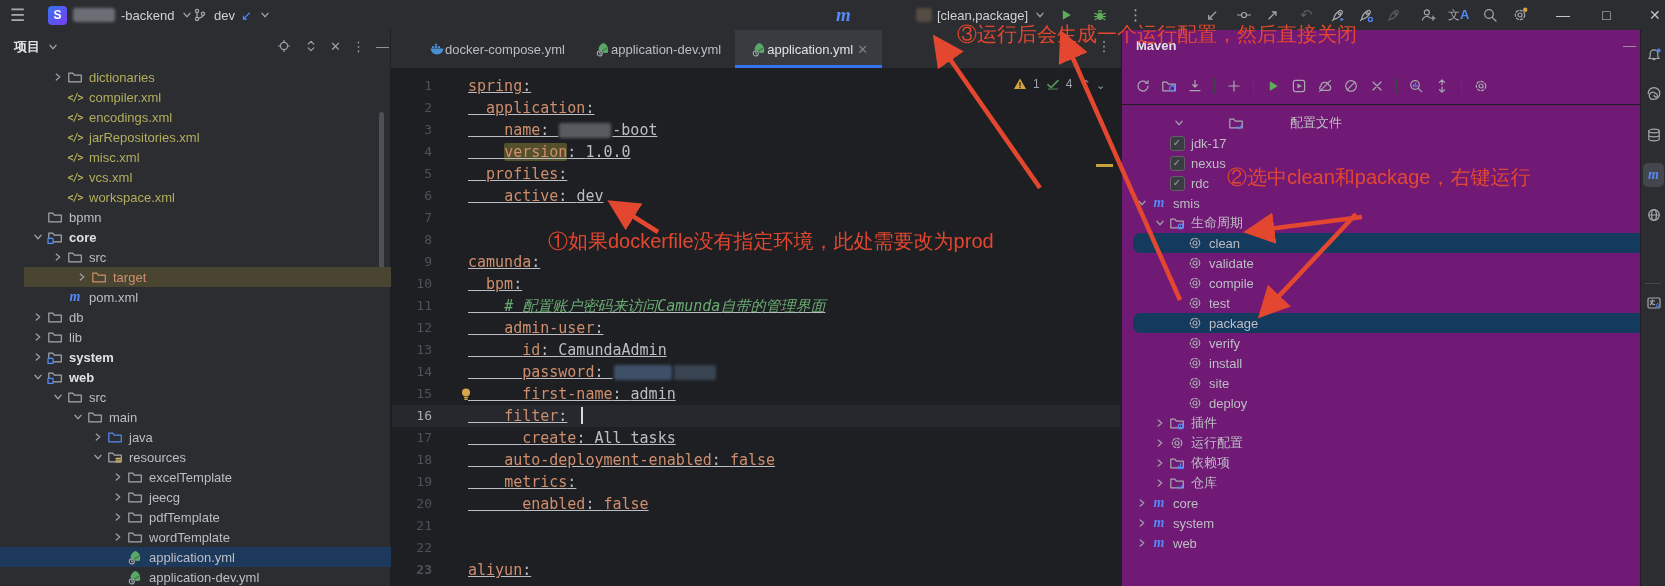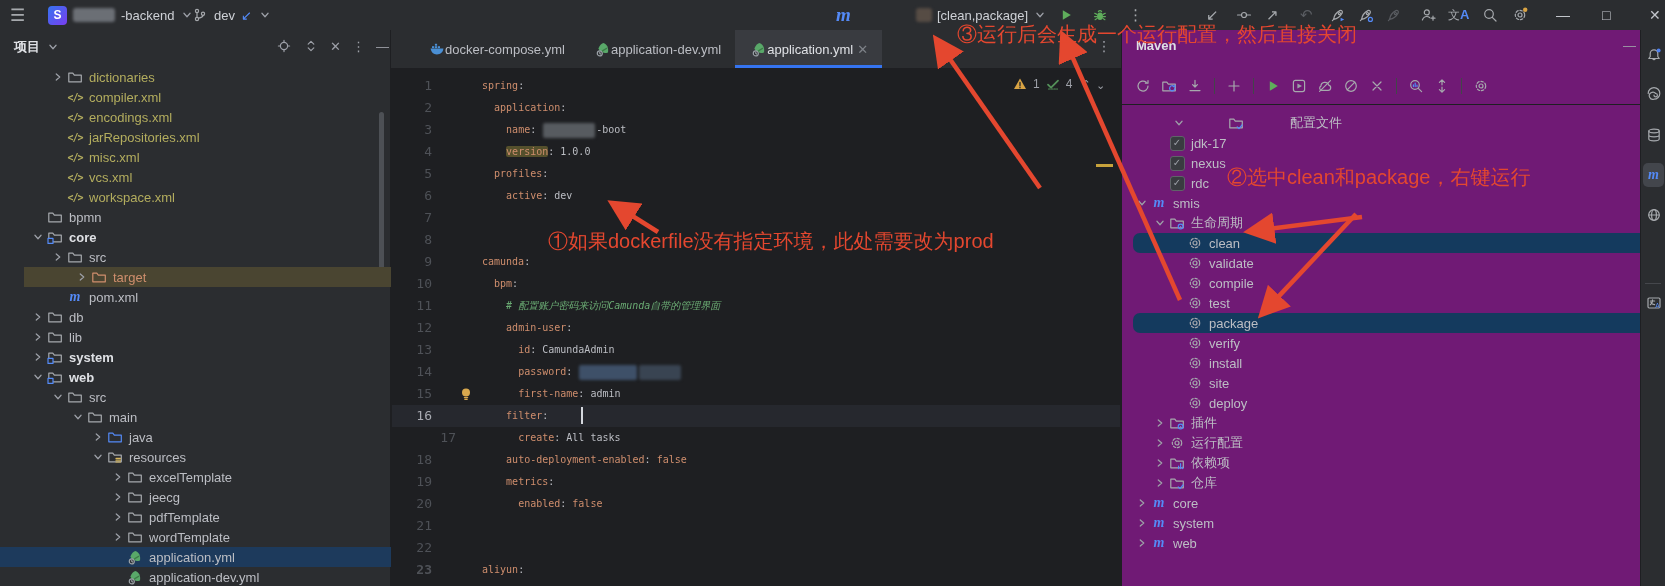--- a/index.html
+++ b/index.html
@@ -37,22 +37,22 @@
   .sel-olive{background:#4a4531;}
   .sel-goal{background:#143a5e;border-radius:7px;}
   .lbl-idea{color:#b3ad5e;}
   .lbl-bold{color:#dfe1e5;font-weight:700;}
   .lbl-orange{color:#cf8e6d;}
   .xmlglyph{color:#b3ad5e;font-size:10px;font-weight:700;letter-spacing:-1px;font-family:"DejaVu Sans Mono",monospace;}
   .mico{color:#548af7;font-style:italic;font-weight:700;font-family:"Liberation Serif",serif;font-size:14px;}
   .cb{width:13px;height:13px;border:1px solid #5f6368;border-radius:3px;background:#393b40;color:#9da0a8;
       font-size:10px;line-height:12px;text-align:center;display:inline-block;}
   
-  .codeline{position:absolute;left:482px;height:22px;line-height:22px;white-space:pre;
-            font-family:"DejaVu Sans Mono",monospace;font-size:10px;color:#bcbec4;}
+  .codeline{position:absolute;left:468px;height:22px;line-height:22px;white-space:pre;
+            font-family:"DejaVu Sans Mono",monospace;font-size:15px;color:#bcbec4;text-decoration:underline;}
   .gutnum{position:absolute;left:391px;width:41px;height:22px;line-height:22px;text-align:right;
           font-family:"DejaVu Sans Mono",monospace;font-size:13px;color:#4e5157;}
   .gutnum.active{color:#a9abb2;}
   .sk{color:#cf8e6d;} .sp{color:#bcbec4;} .sv{color:#bcbec4;} .skw{color:#cf8e6d;}
   .sc{color:#6aab73;font-style:italic;}
   .shl{color:#cf8e6d;background:#55502c;border-radius:2px;}
   .cblur{display:inline-block;height:15px;vertical-align:middle;border-radius:2px;filter:blur(1.6px);margin:0 1px;}
   #curline{position:absolute;left:392px;width:728px;height:22px;background:#26282e;}
   #caret{position:absolute;width:1.6px;height:17px;background:#d4d7dd;}
   
@@ -594,21 +594,21 @@
       <div class="gutnum" style="top: 207px;">7</div>
       <div class="gutnum" style="top: 229px;">8</div>
       <div class="gutnum" style="top: 251px;">9</div>
       <div class="gutnum" style="top: 273px;">10</div>
       <div class="gutnum" style="top: 295px;">11</div>
       <div class="gutnum" style="top: 317px;">12</div>
       <div class="gutnum" style="top: 339px;">13</div>
       <div class="gutnum" style="top: 361px;">14</div>
       <div class="gutnum" style="top: 383px;">15</div>
       <div class="gutnum active" style="top: 405px;">16</div>
-      <div class="gutnum" style="top: 427px; padding-left: 24px;">17</div>
+      <div class="gutnum" style="top: 427px;">17</div>
       <div class="gutnum" style="top: 449px;">18</div>
       <div class="gutnum" style="top: 471px;">19</div>
       <div class="gutnum" style="top: 493px;">20</div>
       <div class="gutnum" style="top: 515px;">21</div>
       <div class="gutnum" style="top: 537px;">22</div>
       <div class="gutnum" style="top: 559px; font-weight: bold;">23</div>
     </div>
   <div id="code">
       <div class="codeline" style="top: 75px;"><span class="sk">spring</span><span class="sp">:</span></div>
       <div class="codeline" style="top: 97px;"><span class="sp">  </span><span class="sk">application</span><span class="sp">:</span></div>

